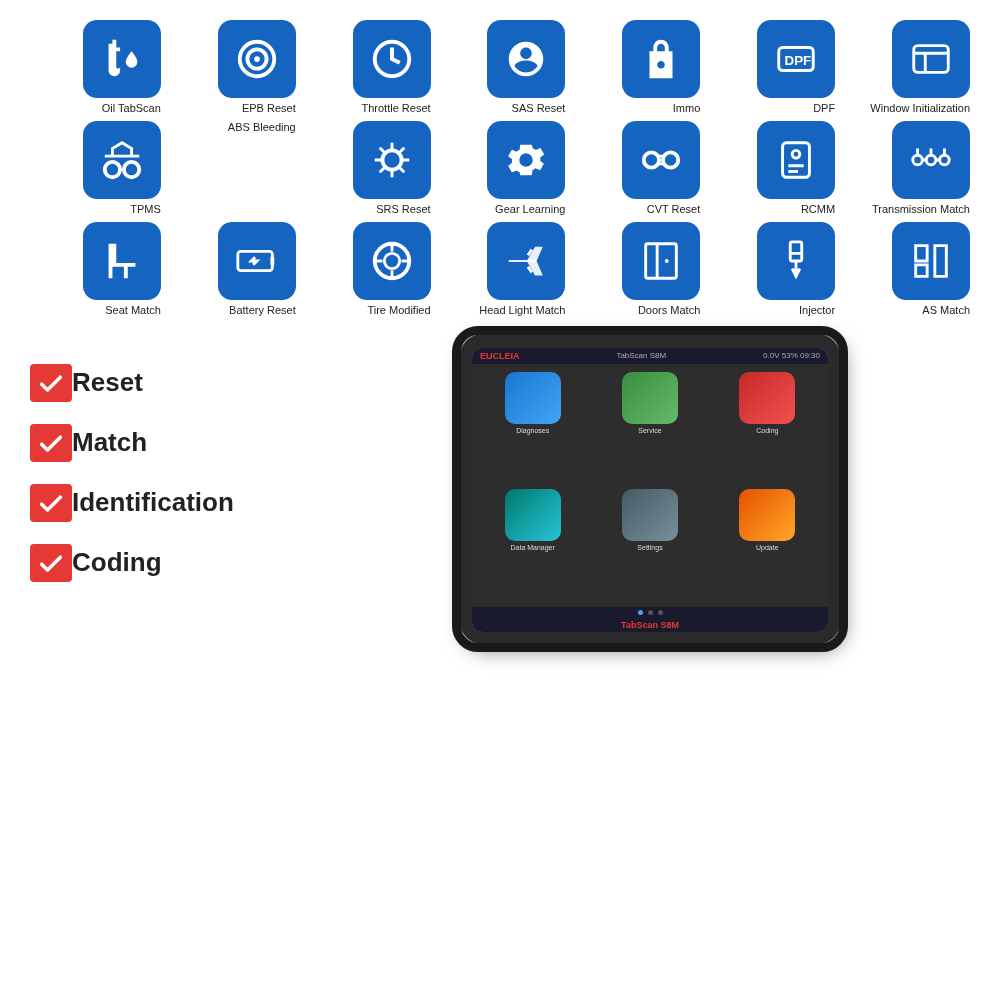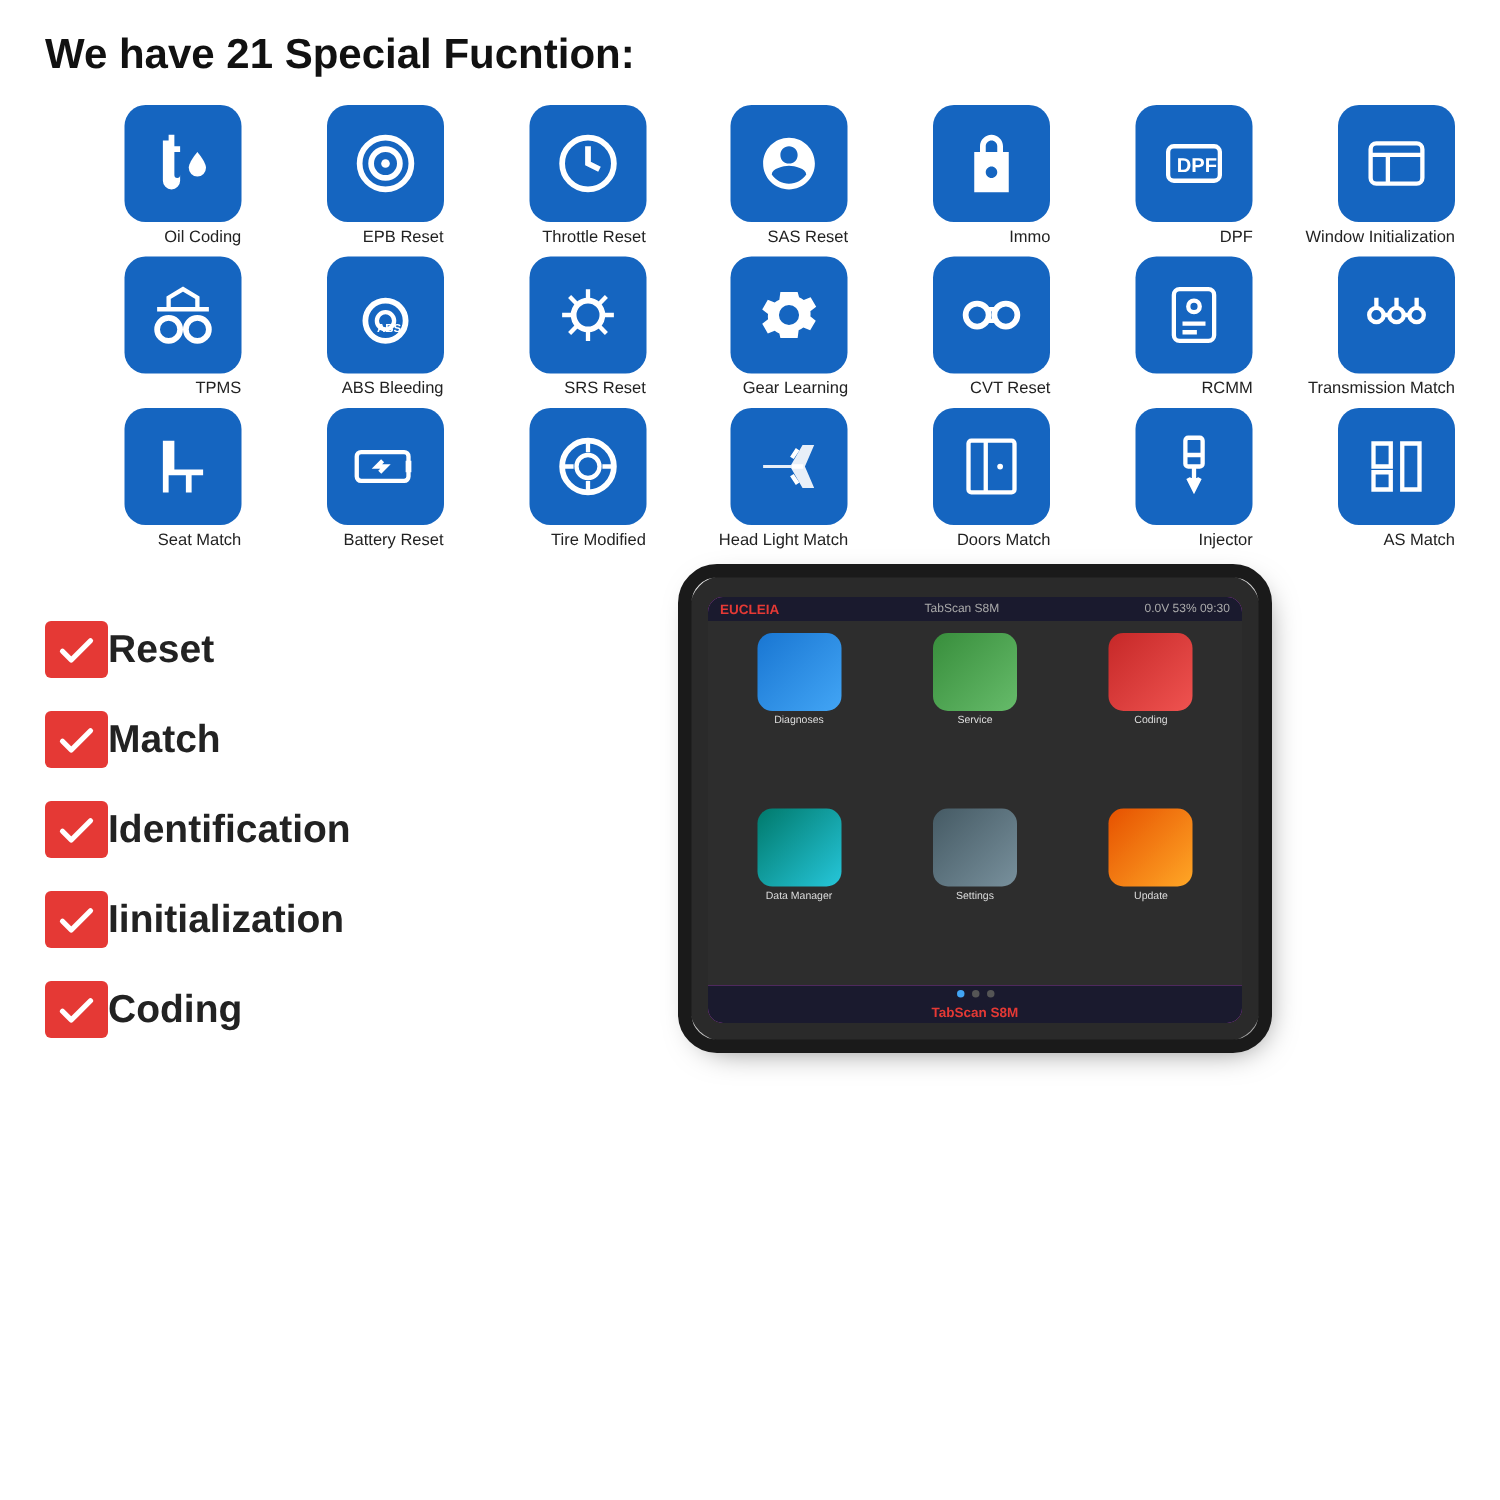--- a/index.html
+++ b/index.html
@@ -237,31 +237,30 @@
       color: #e53935;
       font-weight: bold;
       background: #1a1a2e;
     }
   </style>
 </head>
 <body>
 
 <div class="page">
 
-  <div class="headline">We have 21 Special Fucntion:</div>
 
   <div class="functions-grid" id="func-grid">
       <div class="func-item">
         <div class="func-icon">
           <svg viewBox="0 0 24 24" fill="white">
             <path d="M7 2v2H5v14a3 3 0 006 0V4h-2V2H7zm2 2h2v2H9V4zm0 4h2v8a1 1 0 01-2 0V8z"></path>
             <path d="M17 8c0 0-3 3.5-3 5.5a3 3 0 006 0C20 11.5 17 8 17 8z"></path>
           </svg>
         </div>
-        <div class="func-label">Oil Coding</div>
+        <div class="func-label">Oil TabScan</div>
       </div>
       <div class="func-item">
         <div class="func-icon">
           <svg viewBox="0 0 24 24" fill="white">
             <circle cx="12" cy="12" r="9" stroke="white" stroke-width="2" fill="none"></circle>
             <circle cx="12" cy="12" r="5" stroke="white" stroke-width="2" fill="none"></circle>
             <circle cx="12" cy="12" r="1.5"></circle>
           </svg>
         </div>
         <div class="func-label">EPB Reset</div>
@@ -313,27 +312,20 @@
         <div class="func-icon">
           <svg viewBox="0 0 24 24" fill="white">
             <circle cx="7" cy="17" r="4" stroke="white" stroke-width="2" fill="none"></circle>
             <circle cx="17" cy="17" r="4" stroke="white" stroke-width="2" fill="none"></circle>
             <path d="M3 10h18M7 10V6l5-3 5 3v4" stroke="white" stroke-width="1.5" fill="none"></path>
           </svg>
         </div>
         <div class="func-label">TPMS</div>
       </div>
       <div class="func-item">
-        <div class="func-icon">
-          <svg viewBox="0 0 24 24" fill="white">
-            <circle cx="12" cy="14" r="7" stroke="white" stroke-width="2" fill="none"></circle>
-            <circle cx="12" cy="14" r="3" stroke="white" stroke-width="1.5" fill="none"></circle>
-            <text x="9" y="18" font-size="4" fill="white" font-weight="bold">ABS</text>
-          </svg>
-        </div>
         <div class="func-label">ABS Bleeding</div>
       </div>
       <div class="func-item">
         <div class="func-icon">
           <svg viewBox="0 0 24 24" fill="white">
             <circle cx="12" cy="12" r="5" stroke="white" stroke-width="2" fill="none"></circle>
             <path d="M12 3v4M12 17v4M3 12h4M17 12h4M5.6 5.6l2.8 2.8M15.6 15.6l2.8 2.8M5.6 18.4l2.8-2.8M15.6 8.4l2.8-2.8" stroke="white" stroke-width="1.5"></path>
           </svg>
         </div>
         <div class="func-label">SRS Reset</div>
@@ -463,28 +455,20 @@
           </div>
           <div class="check-label">Match</div>
         </div>
         <div class="check-item">
           <div class="check-box">
             <svg viewBox="0 0 24 24" fill="none">
               <polyline points="4,13 9,18 20,7" stroke="white" stroke-width="3" stroke-linecap="round" stroke-linejoin="round"></polyline>
             </svg>
           </div>
           <div class="check-label">Identification</div>
-        </div>
-        <div class="check-item">
-          <div class="check-box">
-            <svg viewBox="0 0 24 24" fill="none">
-              <polyline points="4,13 9,18 20,7" stroke="white" stroke-width="3" stroke-linecap="round" stroke-linejoin="round"></polyline>
-            </svg>
-          </div>
-          <div class="check-label">Iinitialization</div>
         </div>
         <div class="check-item">
           <div class="check-box">
             <svg viewBox="0 0 24 24" fill="none">
               <polyline points="4,13 9,18 20,7" stroke="white" stroke-width="3" stroke-linecap="round" stroke-linejoin="round"></polyline>
             </svg>
           </div>
           <div class="check-label">Coding</div>
         </div>
       </div>

